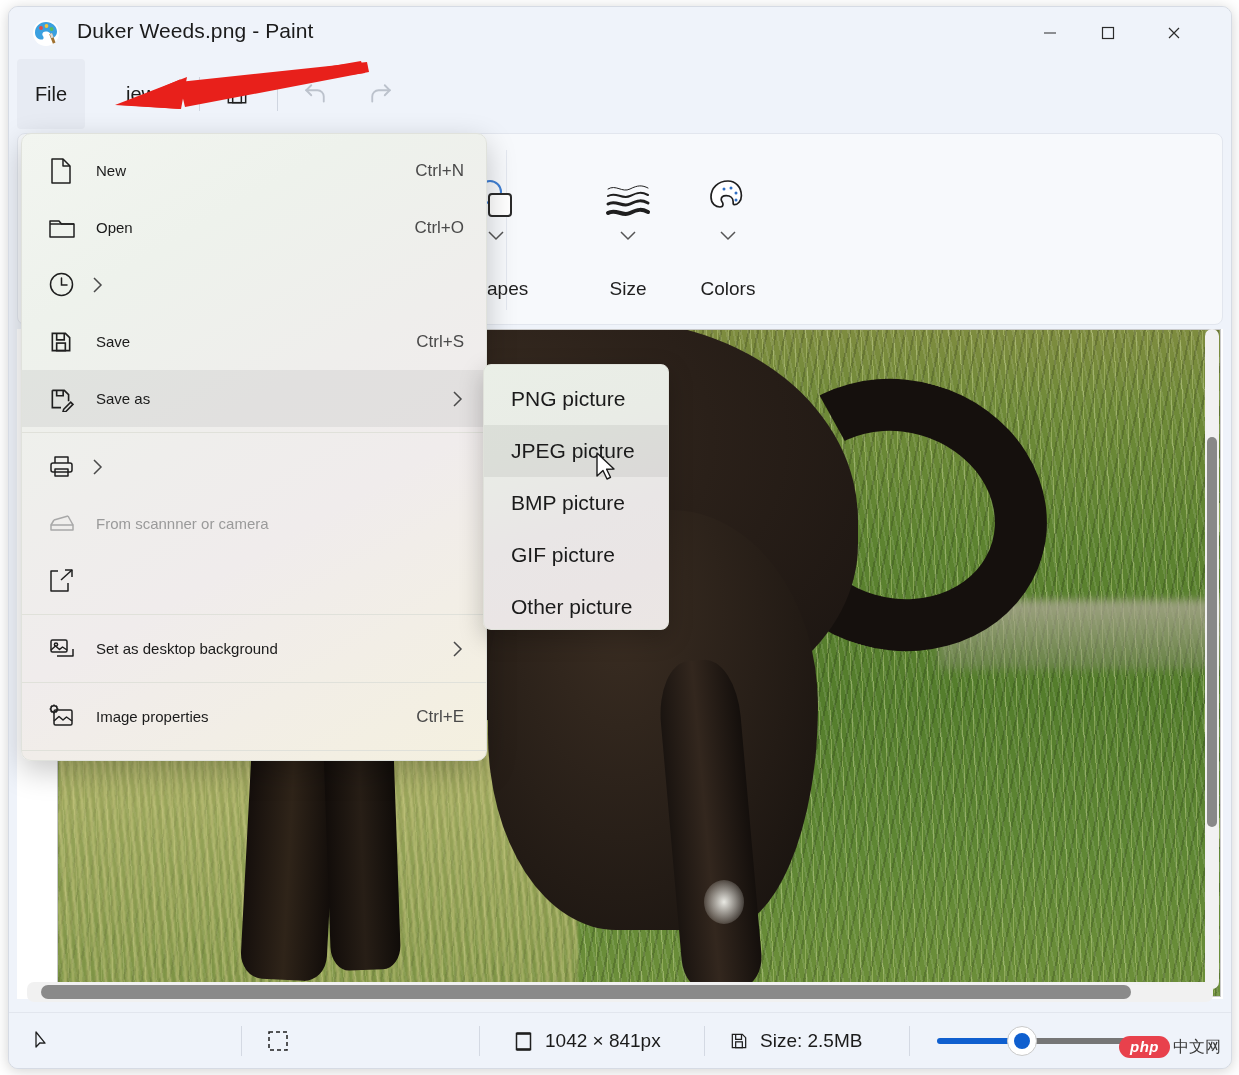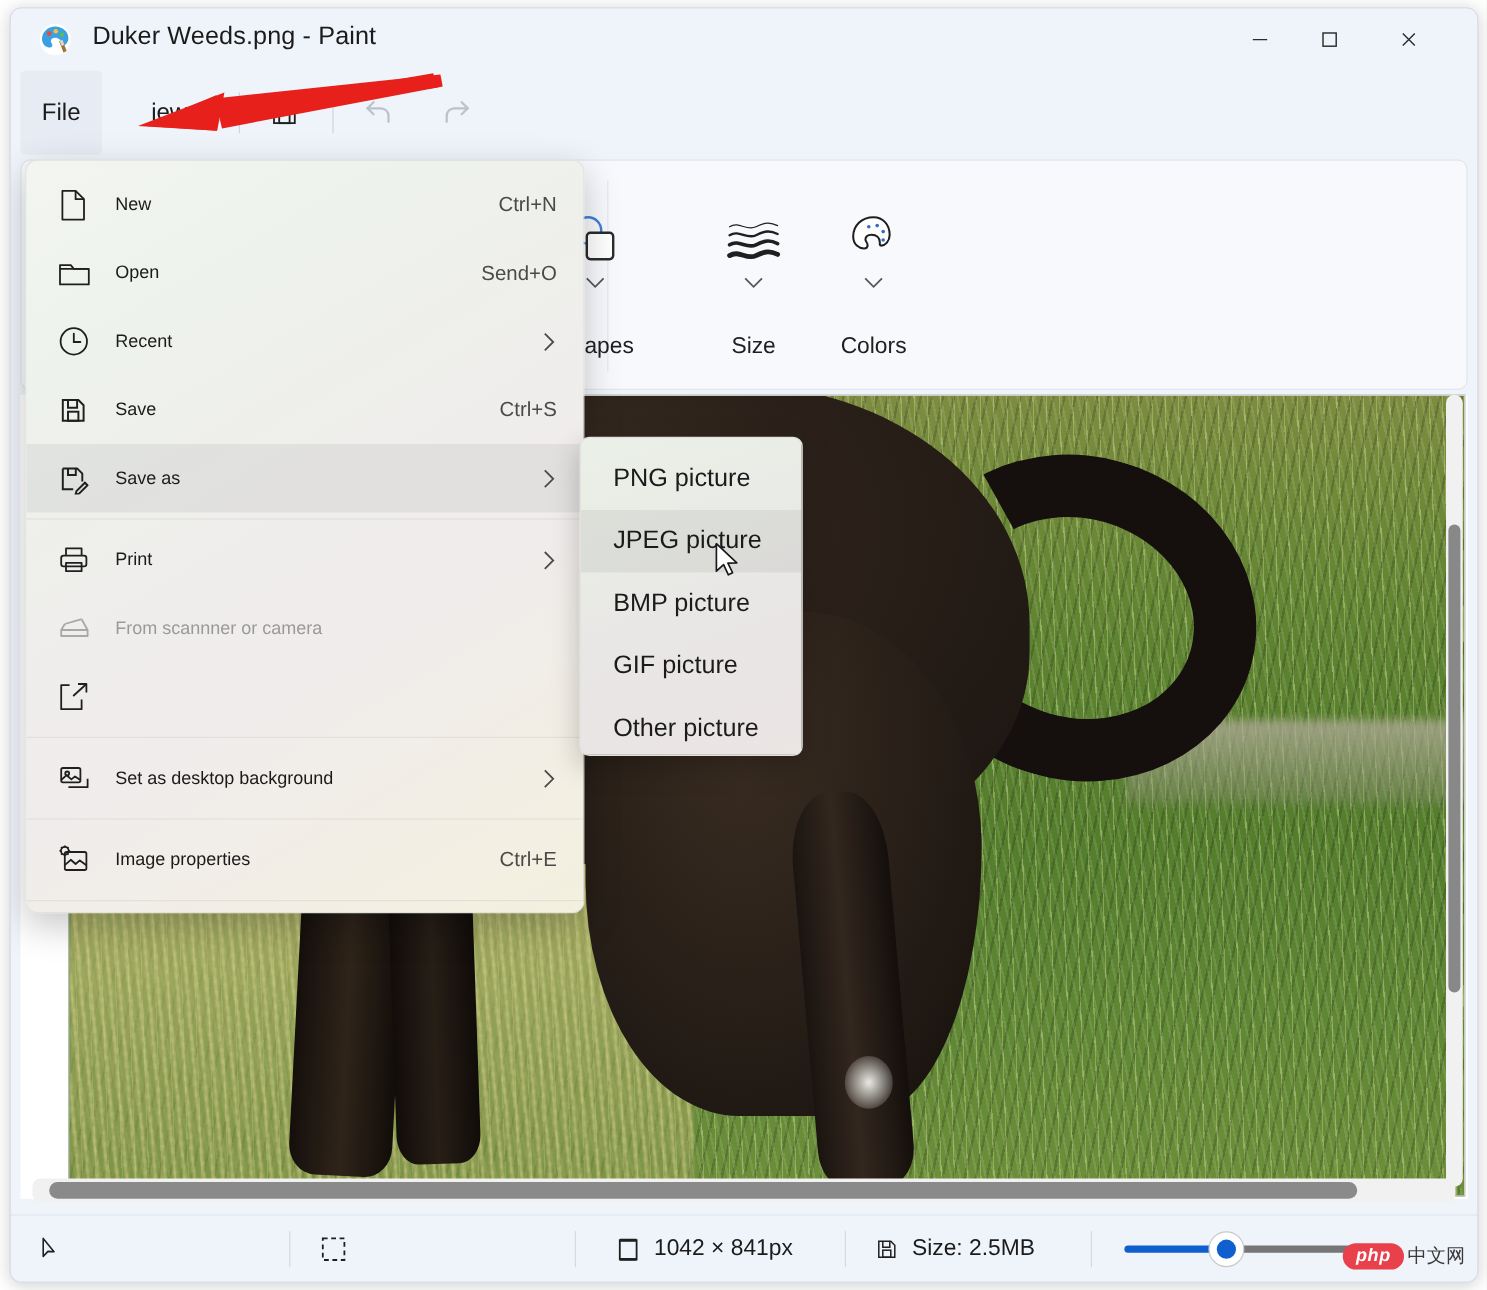--- a/index.html
+++ b/index.html
@@ -554,31 +554,30 @@
     </div>
 
     <div class="menu-item">
       <span class="mi-icon">
         <svg width="28" height="26" viewBox="0 0 28 26" fill="none" stroke="#1f1f1f" stroke-width="1.5" stroke-linejoin="round">
           <path d="M2 6h9l2.5 3H26v13H2z"></path>
             <path d="M2 9h24"></path>
         </svg>
       </span>
       <span class="mi-label">Open</span>
-      <span class="mi-accel">Send+O</span>
+      <span class="mi-accel">Ctrl+O</span>
     </div>
 
     <div class="menu-item">
       <span class="mi-icon">
         <svg width="27" height="27" viewBox="0 0 27 27" fill="none" stroke="#1f1f1f" stroke-width="1.5" stroke-linecap="round">
           <circle cx="13.5" cy="13.5" r="11"></circle>
             <path d="M13.5 7v7h5.5"></path>
         </svg>
       </span>
-      <span class="mi-label">Recent</span>
       <span class="mi-chev">
         <svg width="12" height="20" viewBox="0 0 12 20" fill="none" stroke="#4a4a4a" stroke-width="1.5">
             <path d="M2 3l7 7-7 7"></path>
           </svg>
       </span>
     </div>
 
     <div class="menu-item">
       <span class="mi-icon">
         <svg width="26" height="26" viewBox="0 0 24 24" fill="none" stroke="#1f1f1f" stroke-width="1.5">
@@ -611,21 +610,20 @@
     <div class="menu-sep"></div>
 
     <div class="menu-item">
       <span class="mi-icon">
         <svg width="27" height="25" viewBox="0 0 27 25" fill="none" stroke="#1f1f1f" stroke-width="1.5" stroke-linejoin="round">
           <path d="M7 9V3h13v6"></path>
             <rect x="3" y="9" width="21" height="9" rx="2"></rect>
             <rect x="7" y="15" width="13" height="7"></rect>
         </svg>
       </span>
-      <span class="mi-label">Print</span>
       <span class="mi-chev">
         <svg width="12" height="20" viewBox="0 0 12 20" fill="none" stroke="#4a4a4a" stroke-width="1.5">
             <path d="M2 3l7 7-7 7"></path>
           </svg>
       </span>
     </div>
 
     <div class="menu-item is-disabled">
       <span class="mi-icon">
         <svg width="28" height="22" viewBox="0 0 28 22" fill="none" stroke="#a8a8a8" stroke-width="1.5" stroke-linejoin="round">

